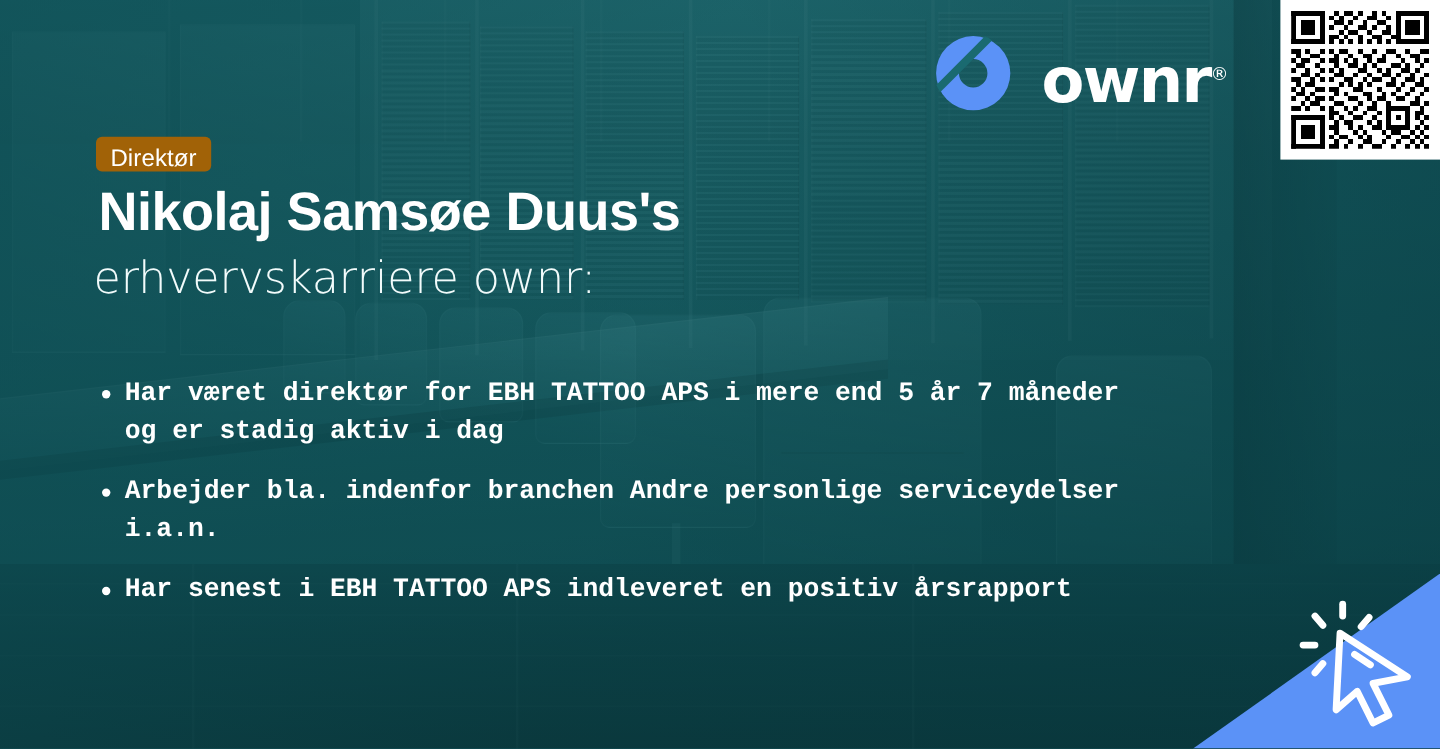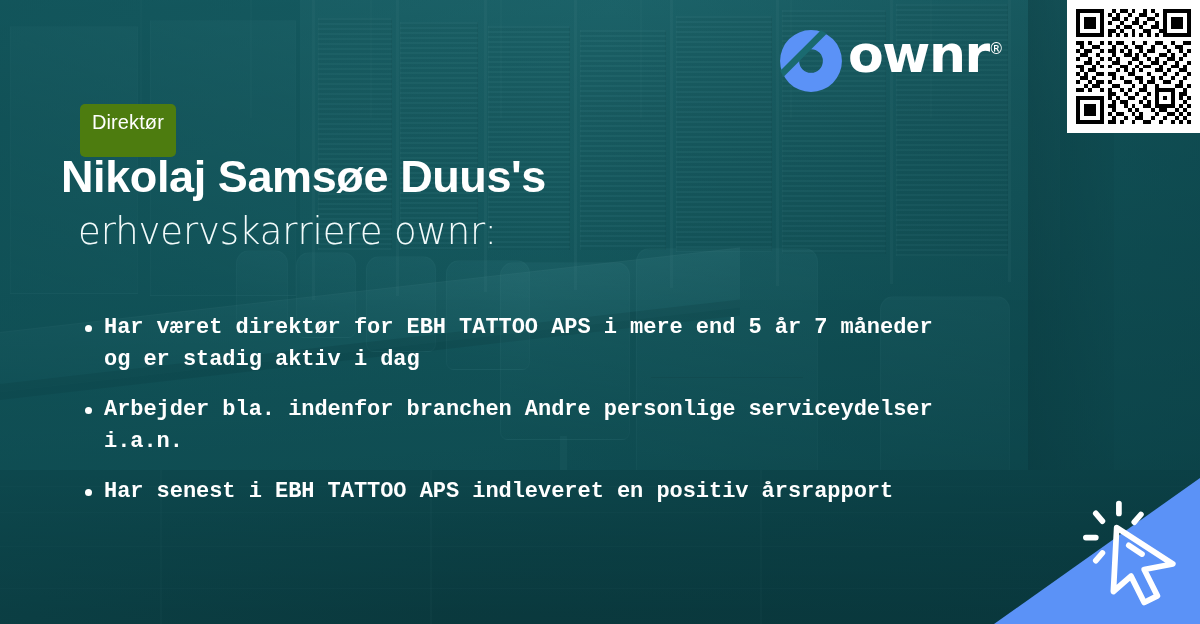--- a/index.html
+++ b/index.html
@@ -125,53 +125,53 @@
     position:absolute; right:0; top:0;
     width:133px; height:133px;
     background:#ffffff;
     padding:9px;
   }
   .qr-canvas { width:115px; height:115px; display:block; }
 
   
   .logo {
     position:absolute; left:778px; top:28px;
-    display:flex; align-items:flex-start; gap:4px;
+    display:flex; align-items:flex-end; gap:24px;
   }
   .logo-mark { width:66px; height:66px; display:block; }
   .logo-word {
     position:relative;
     color:#ffffff;
     font-size:52px;
     font-weight:bold;
     letter-spacing:-1.4px;
     line-height:1;
     font-family:"DejaVu Sans", sans-serif;
   }
   .logo-reg {
     font-size:15px;
     vertical-align:super;
     font-weight:normal;
     letter-spacing:0;
   }
 
   
   .badge {
-    position:absolute; left:80px; top:104px;
-    background:#4d7c0f;
+    position:absolute; left:80px; top:114px;
+    background:#a16207;
     color:#ffffff;
     font-size:20px;
     line-height:1;
-    padding:8px 12px 25px 12px;
+    padding:8px 12px 1px 12px;
     border-radius:5px;
     letter-spacing:.1px;
   }
 
   .title {
-    position:absolute; left:61px; top:152px;
+    position:absolute; left:82px; top:152px;
     color:#ffffff;
     font-size:45px;
     font-weight:bold;
     letter-spacing:-.4px;
     line-height:1.12;
     white-space:nowrap;
   }
   .subtitle {
     position:absolute; left:78px; top:211px;
     color:#f2fbfb;

